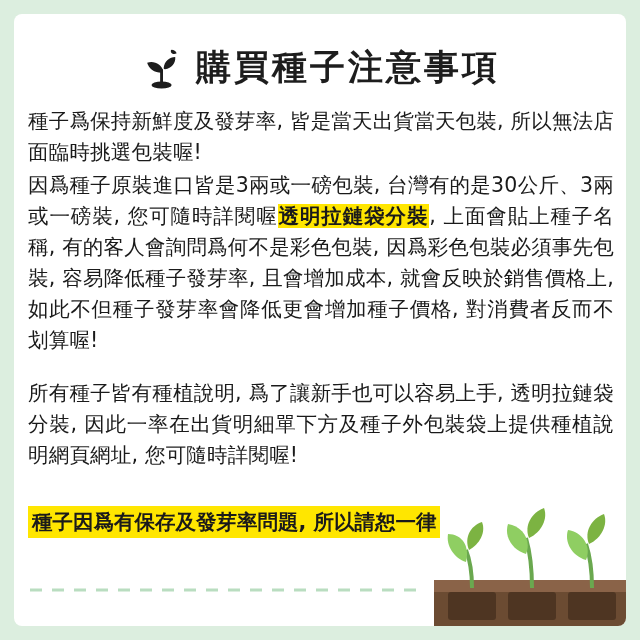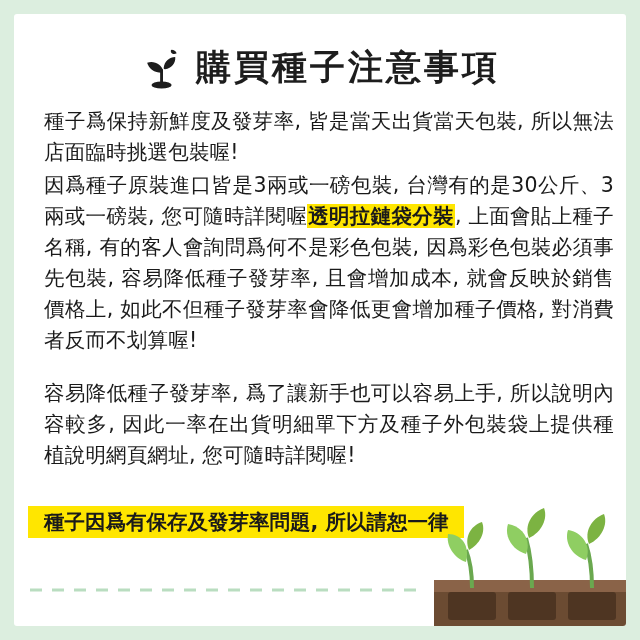--- a/index.html
+++ b/index.html
@@ -21,21 +21,21 @@
     box-sizing: border-box;
     overflow: hidden;
   }
   .card {
     position: absolute;
     left: 14px;
     top: 14px;
     width: 612px;
     height: 612px;
     background: #ffffff;
-    border-radius: 3px;
+    border-radius: 8px;
     box-sizing: border-box;
     overflow: hidden;
   }
   
   .header {
     position: absolute;
     left: 0;
     top: 24px;
     width: 612px;
     height: 58px;
@@ -65,21 +65,21 @@
     left: 14px;
     top: 92px;
     width: 586px;
     color: #1a1a1a;
     font-size: 20.5px;
     line-height: 31px;
     letter-spacing: 0.2px;
     font-family: "DejaVu Sans", "Liberation Sans", sans-serif;
   }
   .para {
-    margin: 0 0 2px 16px;
+    margin: 0 0 2px 0;
     text-align: justify;
   }
   .para.gap {
     margin-top: 22px;
   }
   .hl {
     background: #ffe600;
     padding: 0 1px;
     font-weight: bold;
   }
@@ -92,21 +92,21 @@
     font-size: 20.5px;
     line-height: 30px;
     font-weight: bold;
     color: #1a1a1a;
     font-family: "DejaVu Sans", "Liberation Sans", sans-serif;
   }
   .warn-line {
     display: block;
     background: #ffe600;
     width: fit-content;
-    padding: 1px 16px;
+    padding: 1px 4px;
     margin-bottom: 3px;
   }
   
   .illustration {
     position: absolute;
     left: 0;
     bottom: 0;
     width: 612px;
     height: 150px;
     pointer-events: none;
@@ -125,21 +125,21 @@
         <path d="M33 33c1-9 8-15 16-15 1 8-5 16-14 17-1.5.2-2.2-.5-2-2z" fill="#1d1d1d"></path>
         <path d="M44 8c3 0 6 2 7 5-3 2-7 1-8-2-.4-1.6 0-3 1-3z" fill="#1d1d1d"></path>
         <ellipse cx="30" cy="57" rx="14" ry="5" fill="#1d1d1d"></ellipse>
       </svg>
       <div class="title">購買種子注意事項</div>
     </div>
 
     <div class="body-text">
       <p class="para">種子爲保持新鮮度及發芽率, 皆是當天出貨當天包裝, 所以無法店面臨時挑選包裝喔!</p>
       <p class="para"><span>因爲種子原裝進口皆是3兩或一磅包裝, 台灣有的是30公斤、3兩或一磅裝, 您可隨時詳閱喔</span><span class="hl">透明拉鏈袋分裝</span><span>, 上面會貼上種子名稱, 有的客人會詢問爲何不是彩色包裝, 因爲彩色包裝必須事先包裝, 容易降低種子發芽率, 且會增加成本, 就會反映於銷售價格上, 如此不但種子發芽率會降低更會增加種子價格, 對消費者反而不划算喔!</span></p>
-      <p class="para gap">容易降低種子發芽率, 爲了讓新手也可以容易上手, 所以說明內容較多, 因此一率在出貨明細單下方及種子外包裝袋上提供種植說明網頁網址, 您可隨時詳閱喔!</p>
+      <p class="para gap">所有種子皆有種植說明, 爲了讓新手也可以容易上手, 透明拉鏈袋分裝, 因此一率在出貨明細單下方及種子外包裝袋上提供種植說明網頁網址, 您可隨時詳閱喔!</p>
     </div>
 
     <div class="warning">
       <span class="warn-line">種子因爲有保存及發芽率問題, 所以請恕一律</span>
     </div>
 
     <svg class="illustration" viewBox="0 0 612 150">
 
       <rect x="420" y="112" width="192" height="38" fill="#6b4b32"></rect>
       <rect x="420" y="104" width="192" height="12" fill="#8a6348"></rect>

